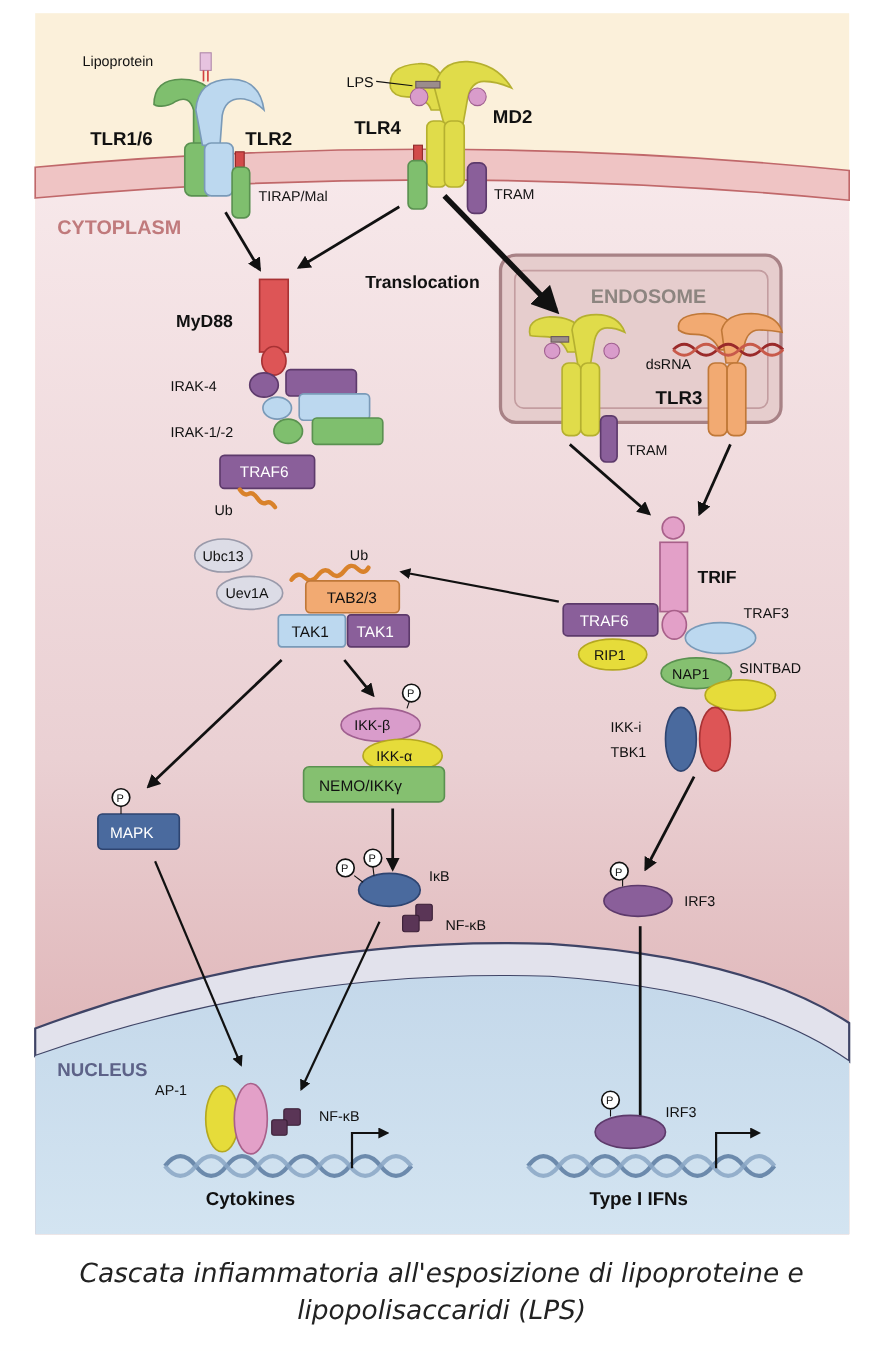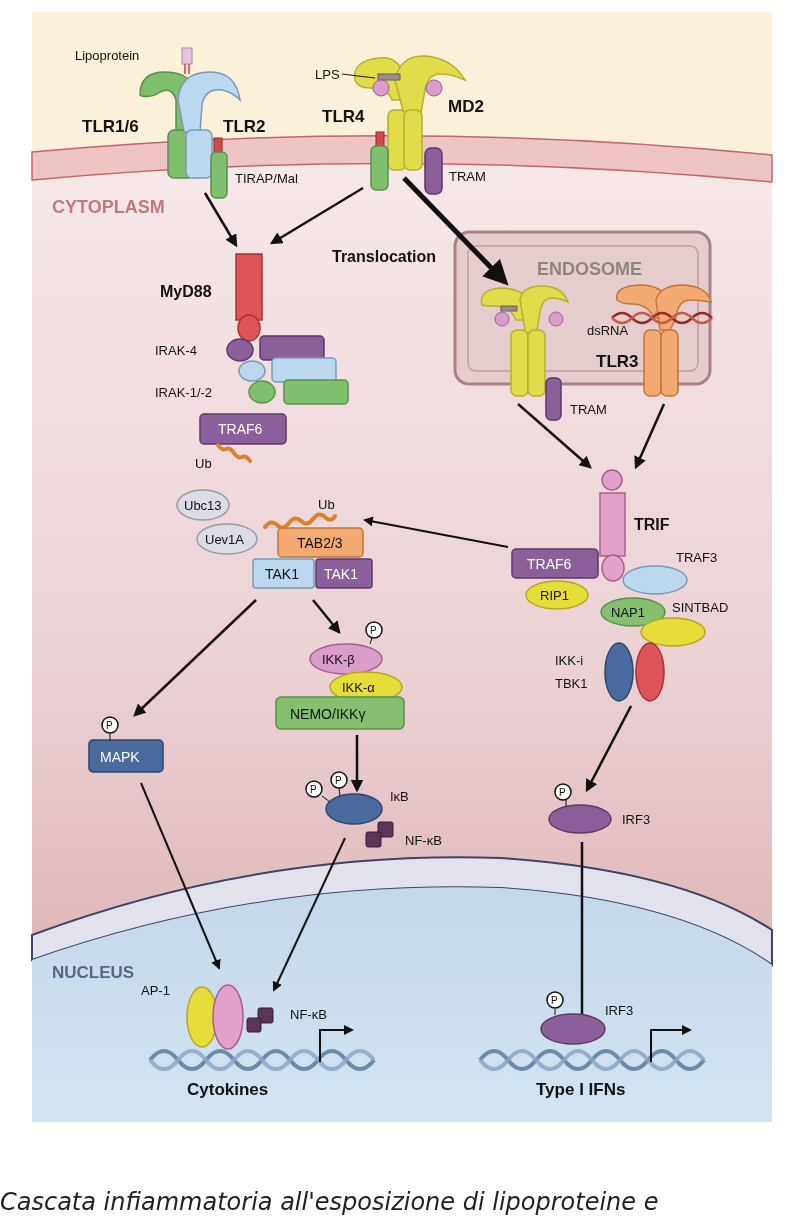--- a/index.html
+++ b/index.html
@@ -1,21 +1,21 @@
 <!DOCTYPE html>
 <html><head>
 <meta charset="utf-8">
 <style>
   html, body { margin: 0; padding: 0; background: #ffffff; }
   body { width: 803px; height: 1228px; position: relative; overflow: hidden; font-family: "Liberation Sans", sans-serif; }
   #diagram { position: absolute; left: 0; top: 0; width: 803px; height: 1130px; }
   .lbl { font-family: "Liberation Sans", sans-serif; fill: #111; }
   .bold { font-weight: bold; }
-  .caption { position: absolute; left: 0; top: 1140px; width: 803px; text-align: left;
-             font-family: "DejaVu Sans", sans-serif; font-style: italic; font-size: 24px; line-height: 34px; color: #222; font-weight: 300; margin-top: 45px; }
+  .caption { position: absolute; left: 0; top: 1140px; width: 803px; text-align: center;
+             font-family: "DejaVu Sans", sans-serif; font-style: italic; font-size: 24px; line-height: 34px; color: #222; font-weight: 300; }
 </style>
 </head>
 <body>
 
 <svg id="diagram" viewBox="0 0 803 1130" xmlns="http://www.w3.org/2000/svg">
   <defs>
     <linearGradient id="cytoGrad" x1="0" y1="0" x2="0" y2="1">
       <stop offset="0" stop-color="#f7e8ea"></stop>
       <stop offset="0.55" stop-color="#ead0d3"></stop>
       <stop offset="1" stop-color="#d9a6a8"></stop>
@@ -244,13 +244,14 @@
   </g>
   <g>
     <line x1="555" y1="1015" x2="555" y2="1009" stroke="#111"></line>
     <circle cx="555" cy="1000" r="8" fill="#fff" stroke="#111" stroke-width="1.5"></circle>
     <text x="551" y="1004" font-size="10" class="lbl">P</text>
   </g>
 </svg>
 
 <div class="caption">
   <div>Cascata infiammatoria all'esposizione  di lipoproteine e</div>
+  <div>lipopolisaccaridi (LPS)</div>
 </div>
 
 </body></html>

